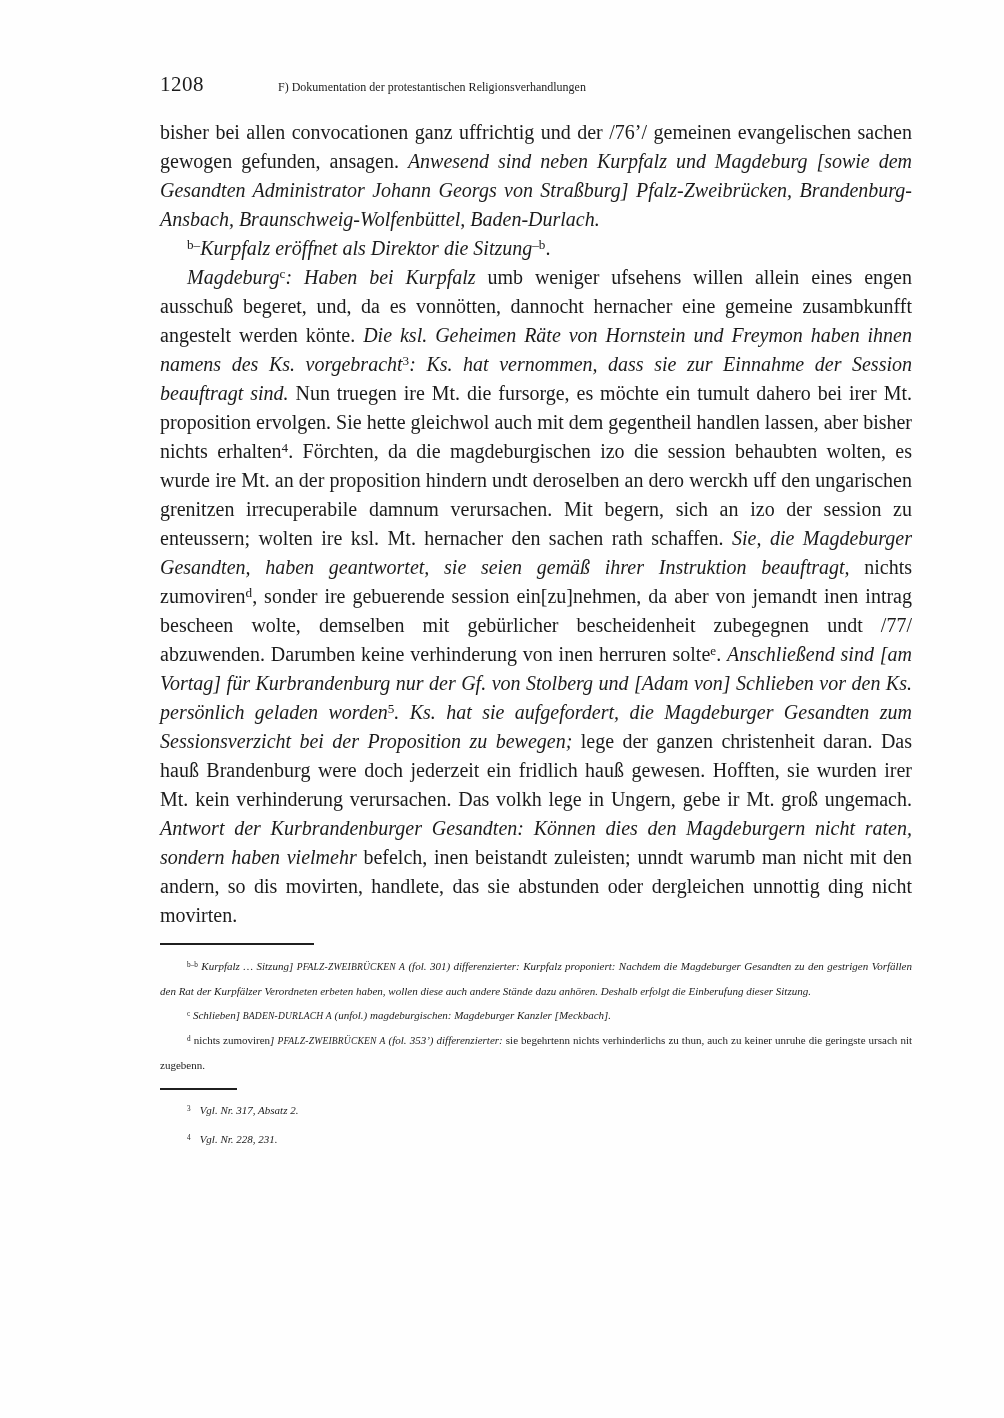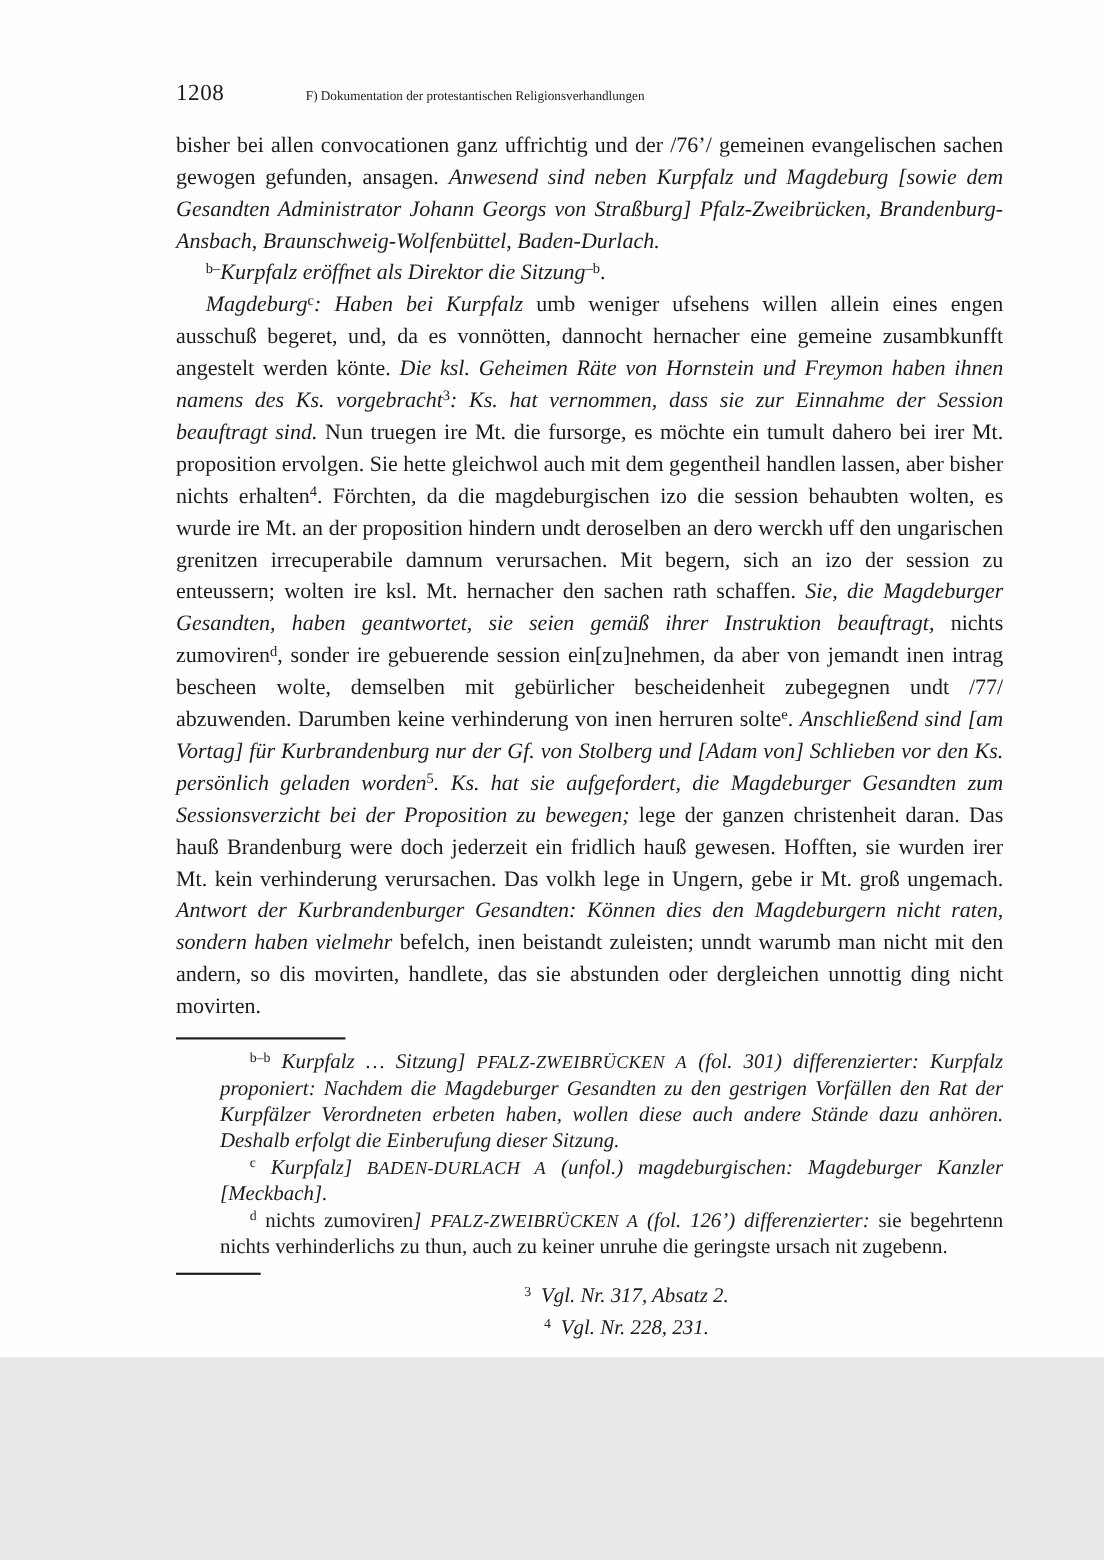--- a/index.html
+++ b/index.html
@@ -1,20 +1,20 @@
 <!DOCTYPE html>
 <html><head>
 <meta charset="utf-8">
 <style>
   * { margin: 0; padding: 0; box-sizing: border-box; }
   html, body { background: #e8e8e6; }
   .page {
     position: relative;
     width: 1004px;
-    height: 1234px;
+    height: 1418px;
     margin: 0 auto;
     background: #fefefe;
     color: #1b1b1b;
     font-family: "Liberation Serif", serif;
     padding: 72px 92px 0 160px;
     overflow: hidden;
   }
   .page-header {
     display: flex;
     align-items: baseline;
@@ -47,28 +47,27 @@
   }
   .fn-sep {
     border: none;
     border-top: 2px solid #1f1f1f;
     width: 154px;
     margin: 13px 0 9px 0;
   }
   .fn-sep.short { width: 77px; margin: 11px 0 8px 0; }
   .letter-footnotes p.para,
   .numbered-footnotes p.para {
-    font-size: 19px;
+    font-size: 11px;
     line-height: 24px;
     text-align: justify;
-    margin-left: 40px;
   }
   .numbered-footnotes p.para {
     margin-bottom: 5px;
-    text-align: center;
+    text-align: left;
   }
   .numbered-footnotes sup { margin-right: 9px; }
 </style>
 </head>
 <body>
 
 <div class="page">
 
   <header class="page-header">
     <span class="page-number">1208</span>
@@ -78,22 +77,22 @@
   <main class="body-text">
       <p class="para"><span>bisher bei allen convocationen ganz uffrichtig und der /76’/ gemeinen evangelischen sachen gewogen gefunden, ansagen. </span><span class="italic">Anwesend sind neben Kurpfalz und Magdeburg [sowie dem Gesandten Administrator Johann Georgs von Straßburg] Pfalz-Zweibrücken, Brandenburg-Ansbach, Braunschweig-Wolfenbüttel, Baden-Durlach.</span></p>
       <p class="para indent"><sup>b–</sup><span class="italic">Kurpfalz eröffnet als Direktor die Sitzung</span><sup>–b</sup><span>.</span></p>
       <p class="para indent"><span class="italic">Magdeburg</span><sup>c</sup><span class="italic">: Haben bei Kurpfalz </span><span>umb weniger ufsehens willen allein eines engen ausschuß begeret, und, da es vonnötten, dannocht hernacher eine gemeine zusambkunfft angestelt werden könte. </span><span class="italic">Die ksl. Geheimen Räte von Hornstein und Freymon haben ihnen namens des Ks. vorgebracht</span><sup>3</sup><span class="italic">: Ks. hat vernommen, dass sie zur Einnahme der Session beauftragt sind. </span><span>Nun truegen ire Mt. die fursorge, es möchte ein tumult dahero bei irer Mt. proposition ervolgen. Sie hette gleichwol auch mit dem gegentheil handlen lassen, aber bisher nichts erhalten</span><sup>4</sup><span>. Förchten, da die magdeburgischen izo die session behaubten wolten, es wurde ire Mt. an der proposition hindern undt deroselben an dero werckh uff den ungarischen grenitzen irrecuperabile damnum verursachen. Mit begern, sich an izo der session zu enteussern; wolten ire ksl. Mt. hernacher den sachen rath schaffen. </span><span class="italic">Sie, die Magdeburger Gesandten, haben geantwortet, sie seien gemäß ihrer Instruktion beauftragt, </span><span>nichts zumoviren</span><sup>d</sup><span>, sonder ire gebuerende session ein[zu]nehmen, da aber von jemandt inen intrag bescheen wolte, demselben mit gebürlicher bescheidenheit zubegegnen undt /77/ abzuwenden. Darumben keine verhinderung von inen herruren solte</span><sup>e</sup><span>. </span><span class="italic">Anschließend sind [am Vortag] für Kurbrandenburg nur der Gf. von Stolberg und [Adam von] Schlieben vor den Ks. persönlich geladen worden</span><sup>5</sup><span class="italic">. Ks. hat sie aufgefordert, die Magdeburger Gesandten zum Sessionsverzicht bei der Proposition zu bewegen; </span><span>lege der ganzen christenheit daran. Das hauß Brandenburg were doch jederzeit ein fridlich hauß gewesen. Hofften, sie wurden irer Mt. kein verhinderung verursachen. Das volkh lege in Ungern, gebe ir Mt. groß ungemach. </span><span class="italic">Antwort der Kurbrandenburger Gesandten: Können dies den Magdeburgern nicht raten, sondern haben vielmehr </span><span>befelch, inen beistandt zuleisten; unndt warumb man nicht mit den andern, so dis movirten, handlete, das sie abstunden oder dergleichen unnottig ding nicht movirten.</span></p>
     </main>
 
   <hr class="fn-sep">
 
   <section class="letter-footnotes">
       <p class="para indent"><sup>b–b</sup><span class="italic"> Kurpfalz … Sitzung] </span><span class="caps">PFALZ-ZWEIBRÜCKEN A</span><span class="italic"> (fol. 301) differenzierter: Kurpfalz proponiert: Nachdem die Magdeburger Gesandten zu den gestrigen Vorfällen den Rat der Kurpfälzer Verordneten erbeten haben, wollen diese auch andere Stände dazu anhören. Deshalb erfolgt die Einberufung dieser Sitzung.</span></p>
-      <p class="para indent"><sup>c</sup><span class="italic"> Kurpfalz] </span><span class="caps">BADEN-DURLACH A</span><span class="italic"> (unfol.) magdeburgischen: Magdeburger Kanzler [Meckbach].</span></p>
-      <p class="para indent"><sup>d</sup><span> nichts zumoviren</span><span class="italic">] </span><span class="caps">PFALZ-ZWEIBRÜCKEN A</span><span class="italic"> (fol. 126’) differenzierter: </span><span>sie begehrtenn nichts verhinderlichs zu thun, auch zu keiner unruhe die geringste ursach nit zugebenn.</span></p>
+      <p class="para indent"><sup>c</sup><span class="italic"> Schlieben] </span><span class="caps">BADEN-DURLACH A</span><span class="italic"> (unfol.) magdeburgischen: Magdeburger Kanzler [Meckbach].</span></p>
+      <p class="para indent"><sup>d</sup><span> nichts zumoviren</span><span class="italic">] </span><span class="caps">PFALZ-ZWEIBRÜCKEN A</span><span class="italic"> (fol. 353’) differenzierter: </span><span>sie begehrtenn nichts verhinderlichs zu thun, auch zu keiner unruhe die geringste ursach nit zugebenn.</span></p>
     </section>
 
   <hr class="fn-sep short">
 
   <section class="numbered-footnotes">
       <p class="para indent"><sup>3</sup><span class="italic">Vgl. Nr. 317, Absatz 2.</span></p>
       <p class="para indent"><sup>4</sup><span class="italic">Vgl. Nr. 228, 231.</span></p>
     </section>
 
 </div>

